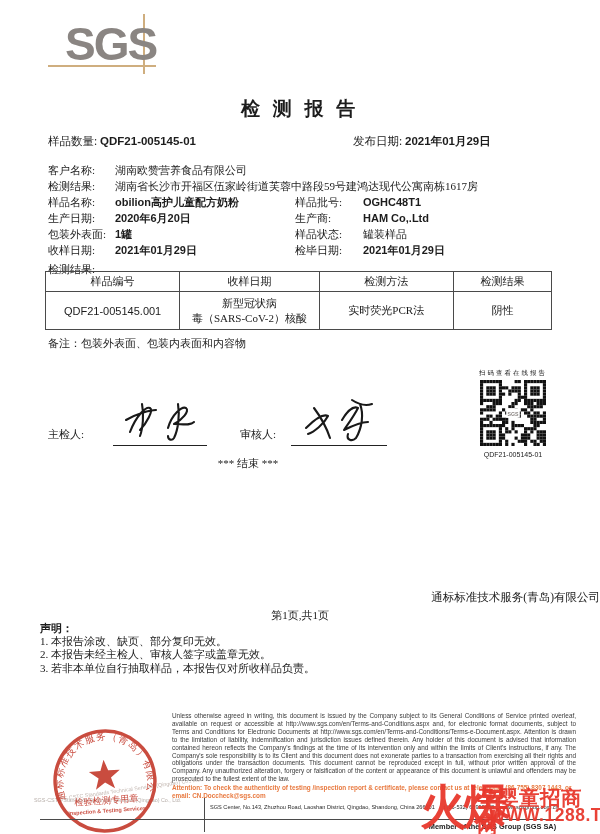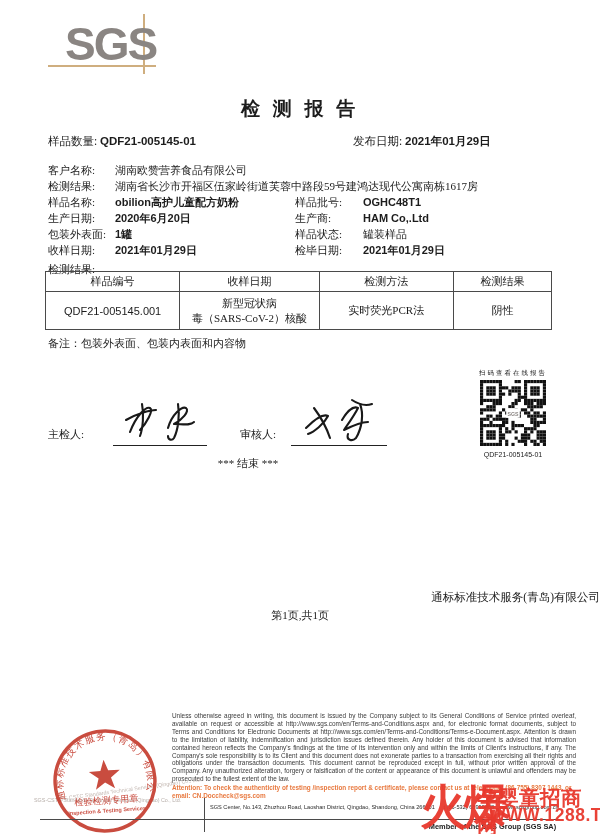--- a/index.html
+++ b/index.html
@@ -470,20 +470,26 @@
         <rect x="25" y="27" width="13" height="9" fill="#fff"></rect>
         <text x="31.5" y="34" text-anchor="middle" font-size="5" font-weight="bold" fill="#8a8582" font-family="Liberation Sans, sans-serif">SGS</text>
       </svg>
     <div class="qr-code-text">QDF21-005145-01</div>
   </div>
 
   <div class="abs end-marker">*** 结束 ***</div>
 
   <div class="abs lab-name">通标标准技术服务(青岛)有限公司</div>
   <div class="abs page-num">第1页,共1页</div>
+  <div class="abs statement">
+    <div class="st-title">声明：</div>
+    <div>1.  本报告涂改、缺页、部分复印无效。</div>
+    <div>2.  本报告未经主检人、审核人签字或盖章无效。</div>
+    <div>3.  若非本单位自行抽取样品，本报告仅对所收样品负责。</div>
+  </div>
 
   <div class="abs disclaimer">Unless otherwise agreed in writing, this document is issued by the Company subject to its General Conditions of Service printed overleaf, available on request or accessible at http://www.sgs.com/en/Terms-and-Conditions.aspx and, for electronic format documents, subject to Terms and Conditions for Electronic Documents at http://www.sgs.com/en/Terms-and-Conditions/Terms-e-Document.aspx. Attention is drawn to the limitation of liability, indemnification and jurisdiction issues defined therein. Any holder of this document is advised that information contained hereon reflects the Company's findings at the time of its intervention only and within the limits of Client's instructions, if any. The Company's sole responsibility is to its Client and this document does not exonerate parties to a transaction from exercising all their rights and obligations under the transaction documents. This document cannot be reproduced except in full, without prior written approval of the Company. Any unauthorized alteration, forgery or falsification of the content or appearance of this document is unlawful and offenders may be prosecuted to the fullest extent of the law.</div>
   <div class="abs attention">Attention: To check the authenticity of testing /inspection report &amp; certificate, please contact us at telephone: (86-755) 8307 1443, or email: CN.Doccheck@sgs.com</div>
 
   <div class="abs gray-co2">SGS-CSTC Standards Technical Services (Qingdao) Co., Ltd.</div>
   <div class="abs gray-co">SGS-CSTC Standards Technical Services (Qingdao) Co., Ltd.</div>
 
   <svg class="abs stamp" viewBox="0 0 106 106">
     <circle class="ring" cx="53" cy="53" r="49"></circle>
     <defs>

